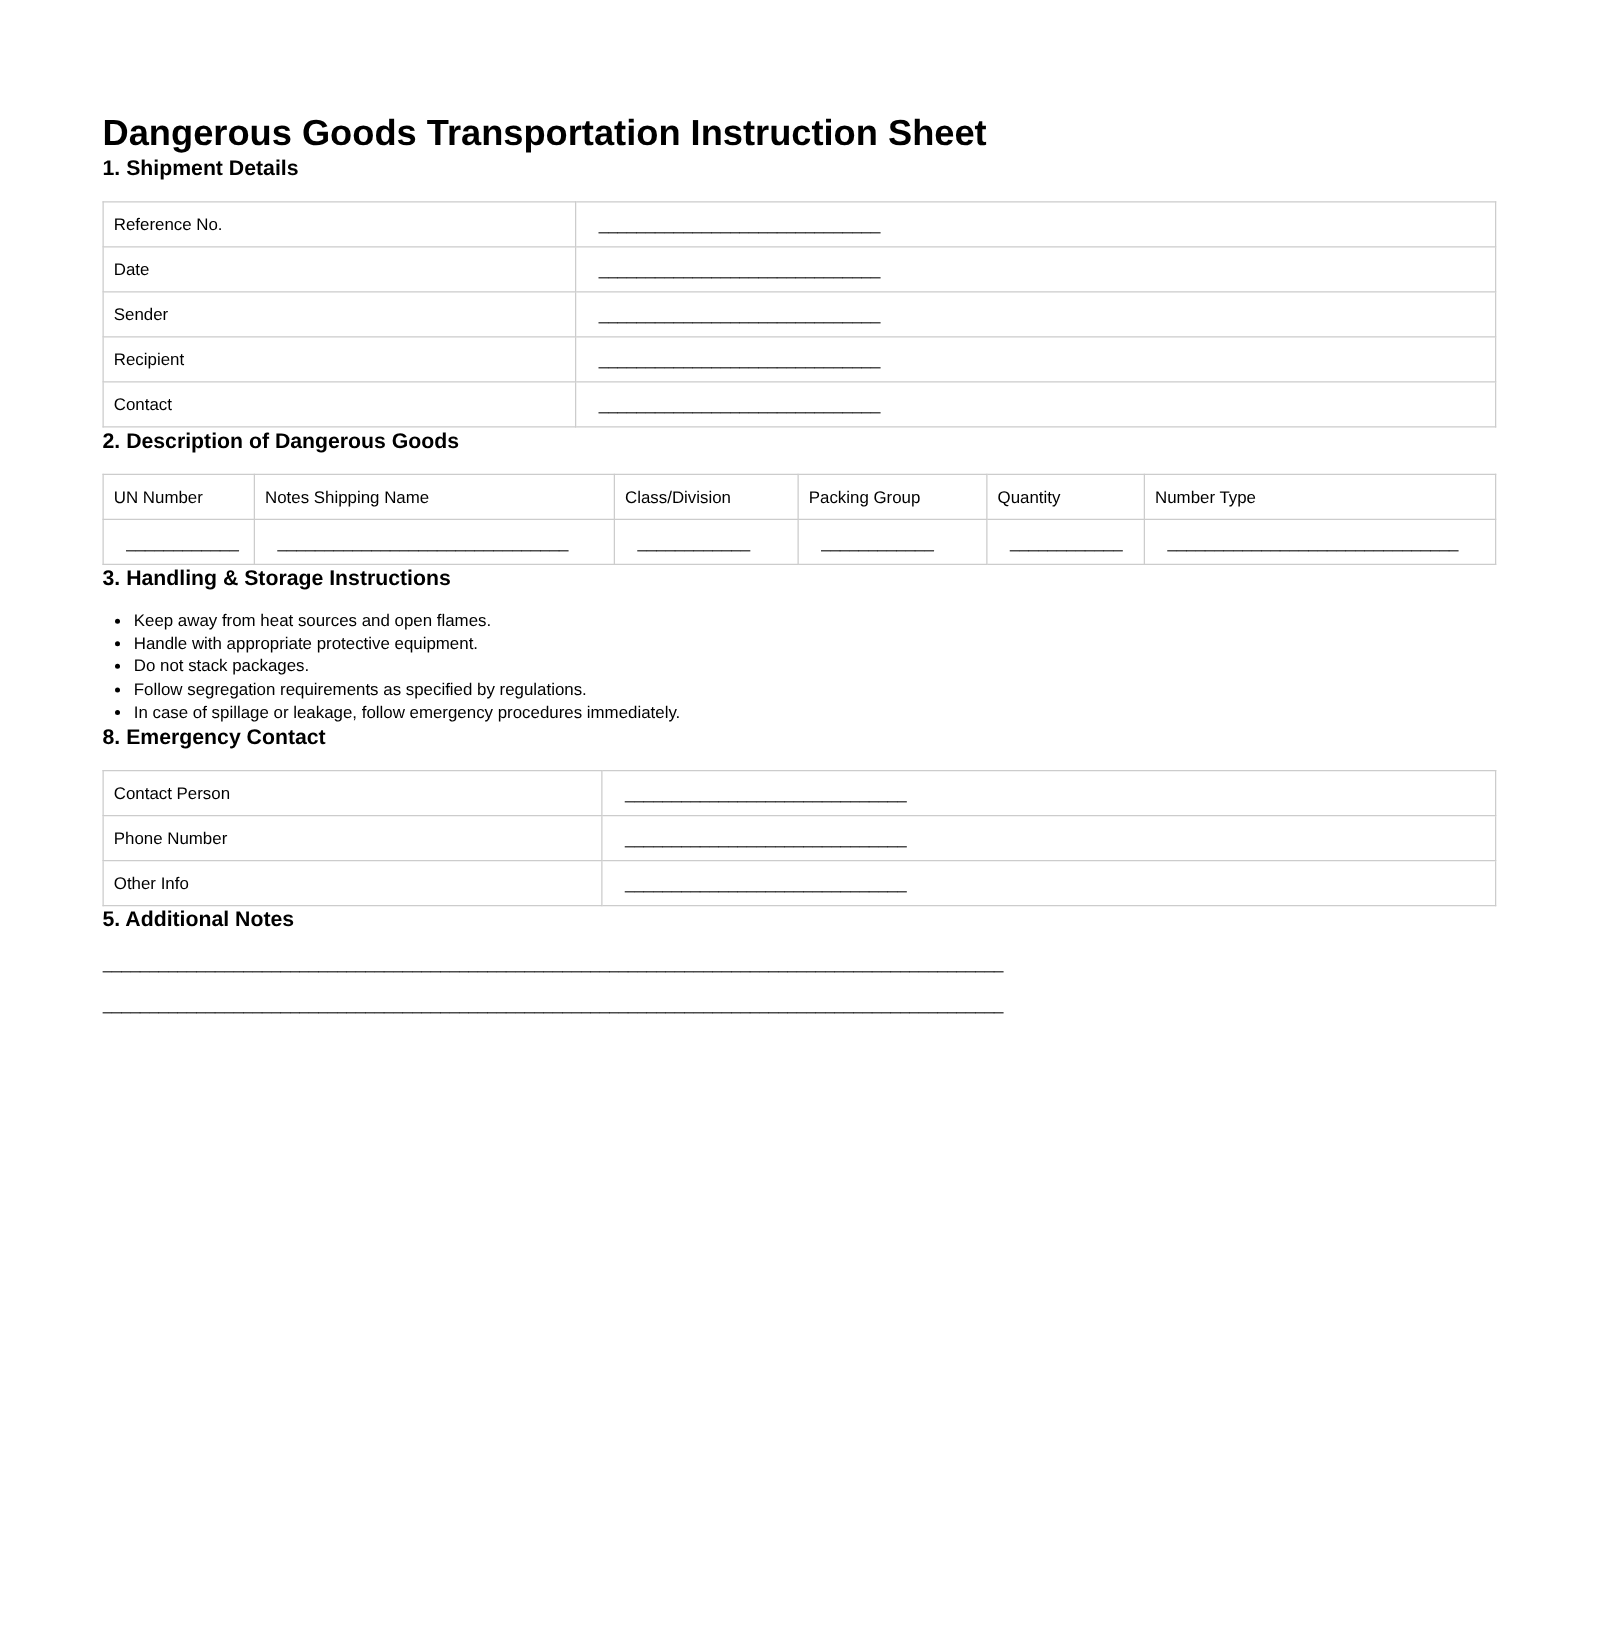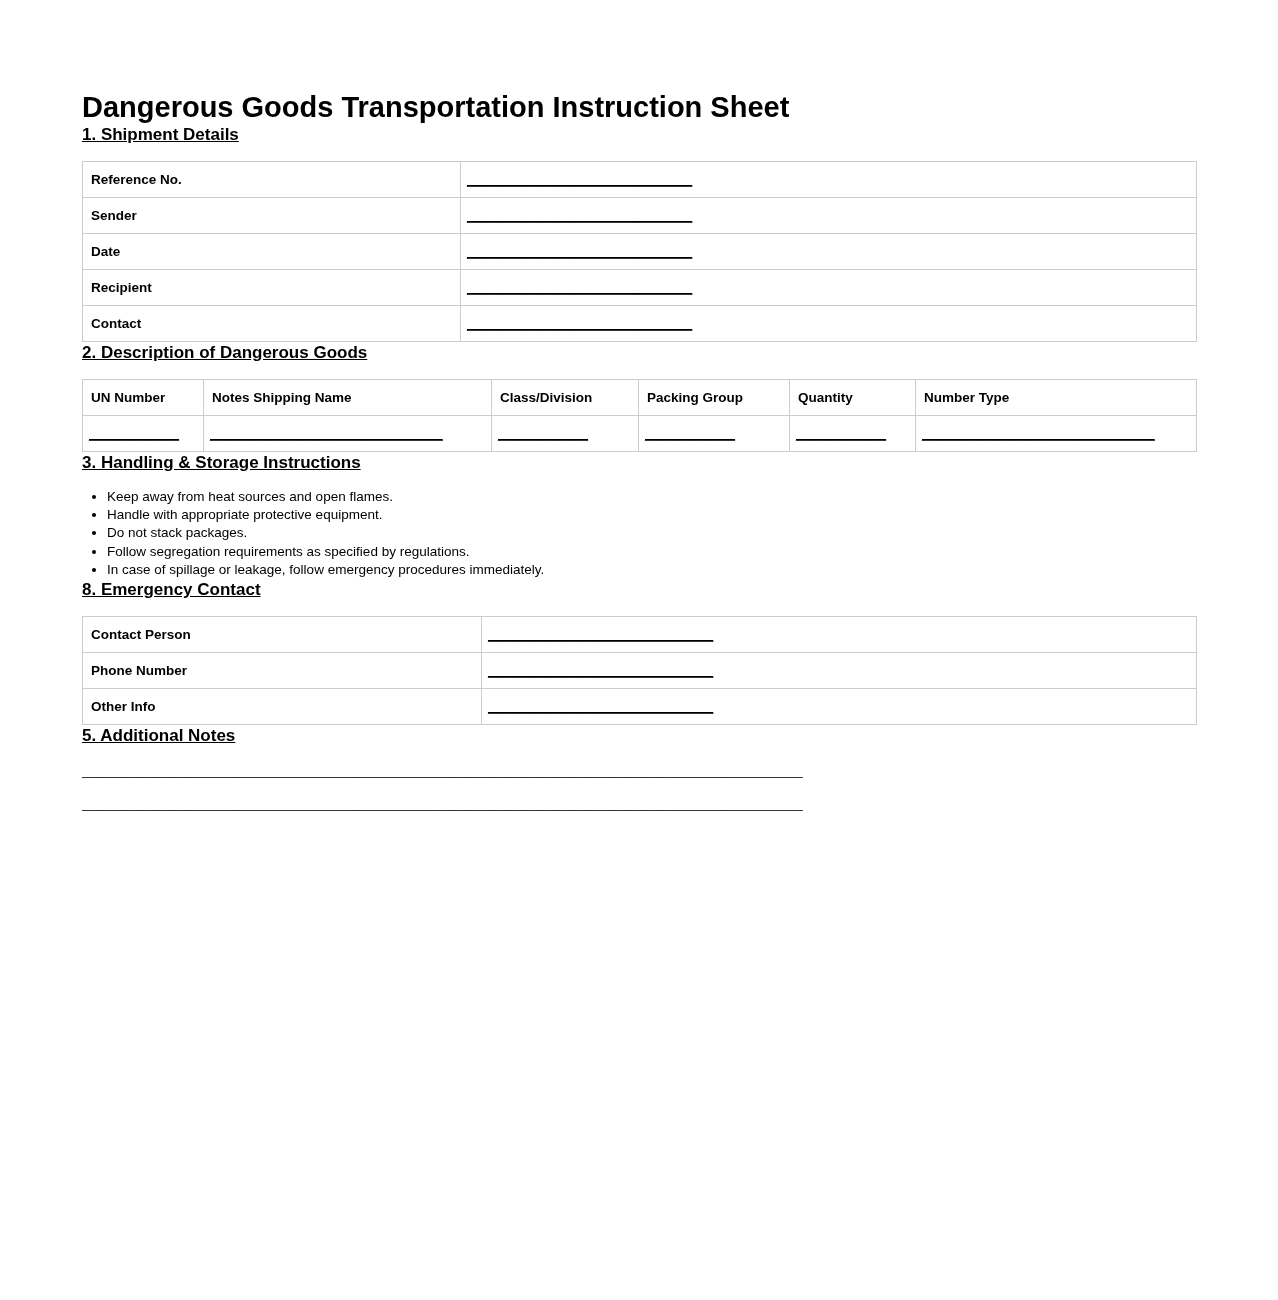--- a/index.html
+++ b/index.html
@@ -22,21 +22,20 @@
     font-weight: 700;
     line-height: 34px;
     margin: 90px 0 0 0;
     letter-spacing: 0;
   }
   h2.section-heading {
     font-size: 17px;
     font-weight: 700;
     line-height: 21px;
     margin: 0;
-    text-decoration: underline;
   }
   .mt-s1 { margin-top: 38px; }
   .mt-s2 { margin-top: 35px; }
   .mt-s3 { margin-top: 33px; }
   .mt-s4 { margin-top: 25px; }
   .mt-s5 { margin-top: 34px; }
 
   table.form-table {
     border-collapse: collapse;
     table-layout: fixed;
@@ -47,25 +46,24 @@
     border: 1px solid #cccccc;
     font-size: 13.5px;
     line-height: 17px;
     padding: 9px 8px;
     vertical-align: middle;
     text-align: left;
     overflow: hidden;
     white-space: nowrap;
   }
   table.form-table td.label-cell, table.form-table th {
-    font-weight: 700;
+    font-weight: 400;
   }
   table.form-table td.value-cell {
-    padding-left: 6px;
-    text-decoration: underline;
+    padding-left: 18px;
   }
   .blank {
     color: #000;
     letter-spacing: 0;
     white-space: nowrap;
   }
   ul.bullet-list {
     margin: 15px 0 0 0;
     padding-left: 25px;
     font-size: 13.5px;
@@ -97,25 +95,25 @@
     <colgroup>
         <col style="width:378px">
         <col style="width:736px">
       </colgroup>
     <tbody>
       <tr>
         <td class="label-cell">Reference No.</td>
         <td class="value-cell"><span class="blank">______________________________</span></td>
       </tr>
       <tr>
-        <td class="label-cell">Sender</td>
+        <td class="label-cell">Date</td>
         <td class="value-cell"><span class="blank">______________________________</span></td>
       </tr>
       <tr>
-        <td class="label-cell">Date</td>
+        <td class="label-cell">Sender</td>
         <td class="value-cell"><span class="blank">______________________________</span></td>
       </tr>
       <tr>
         <td class="label-cell">Recipient</td>
         <td class="value-cell"><span class="blank">______________________________</span></td>
       </tr>
       <tr>
         <td class="label-cell">Contact</td>
         <td class="value-cell"><span class="blank">______________________________</span></td>
       </tr>

